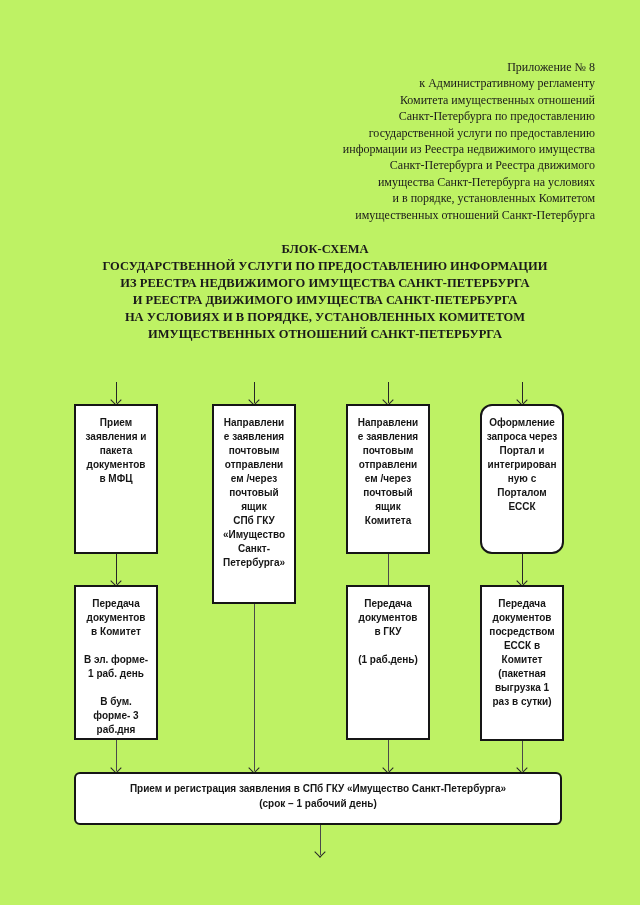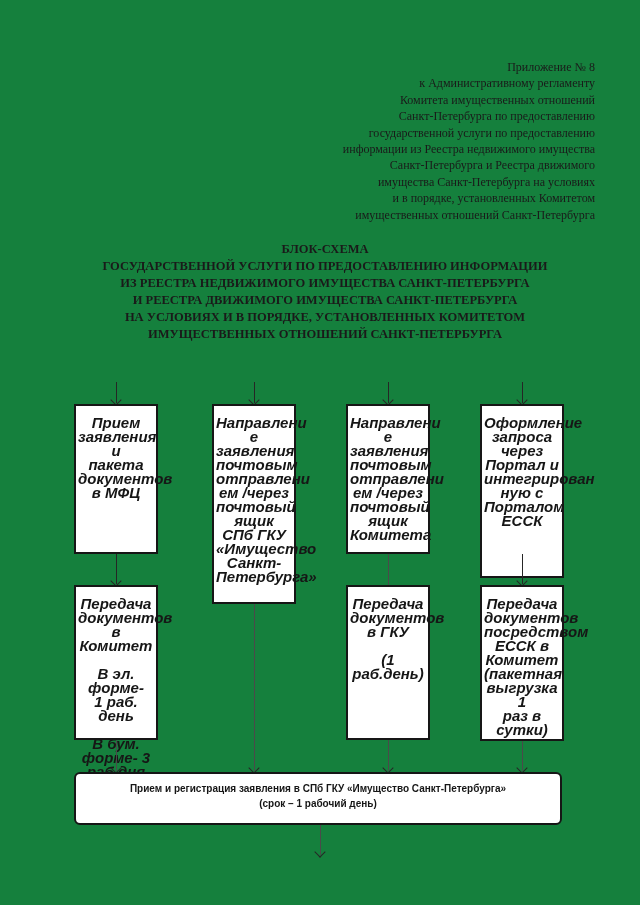--- a/index.html
+++ b/index.html
@@ -1,19 +1,19 @@
 <!DOCTYPE html>
 <html><head>
 <meta charset="utf-8">
 <style>
   html,body{margin:0;padding:0;background:#e8e8e8;}
   .page{
     position:relative;
     width:640px;height:905px;
-    background:#15803d;
+    background:#bef264;
     margin:0 auto;
     overflow:hidden;
     font-family:"Liberation Serif", serif;
     color:#1a1a1a;
   }
   
   .appendix{
     position:absolute;
     top:59px;right:45px;
     width:370px;
@@ -41,26 +41,26 @@
     box-sizing:border-box;
     border:2px solid #161616;
     background:#ffffff;
     text-align:center;
     font-family:"Liberation Sans", sans-serif;
     font-weight:bold;
     color:#161616;
     white-space:pre-line;
   }
   .fc-box.wide{font-size:10px;line-height:15px;padding-top:7px;}
-  .fc-box.cell{font-size:15px;line-height:14px;padding:10px 2px 16px 2px;font-style:italic;}
+  .fc-box.cell{font-size:10px;line-height:14px;padding:10px 2px 16px 2px;}
   .box-start{left:70px;top:336px;width:490px;height:46px;}
   .box-r1c1{left:74px;top:404px;width:84px;height:150px;}
   .box-r1c2{left:212px;top:404px;width:84px;height:200px;}
   .box-r1c3{left:346px;top:404px;width:84px;height:150px;}
-  .box-r1c4{left:480px;top:404px;width:84px;height:174px;}
+  .box-r1c4{left:480px;top:404px;width:84px;height:150px;border-radius:12px;}
   .box-r2c1{left:74px;top:585px;width:84px;height:155px;}
   .box-r2c3{left:346px;top:585px;width:84px;height:155px;}
   .box-r2c4{left:480px;top:585px;width:84px;height:156px;}
   .box-end{left:74px;top:772px;width:488px;height:53px;font-size:10px;line-height:17px;padding-top:6px;border-radius:6px;}
   
   .conn{
     position:absolute;
     width:0;
     border-left:1.5px solid #262626;
   }

